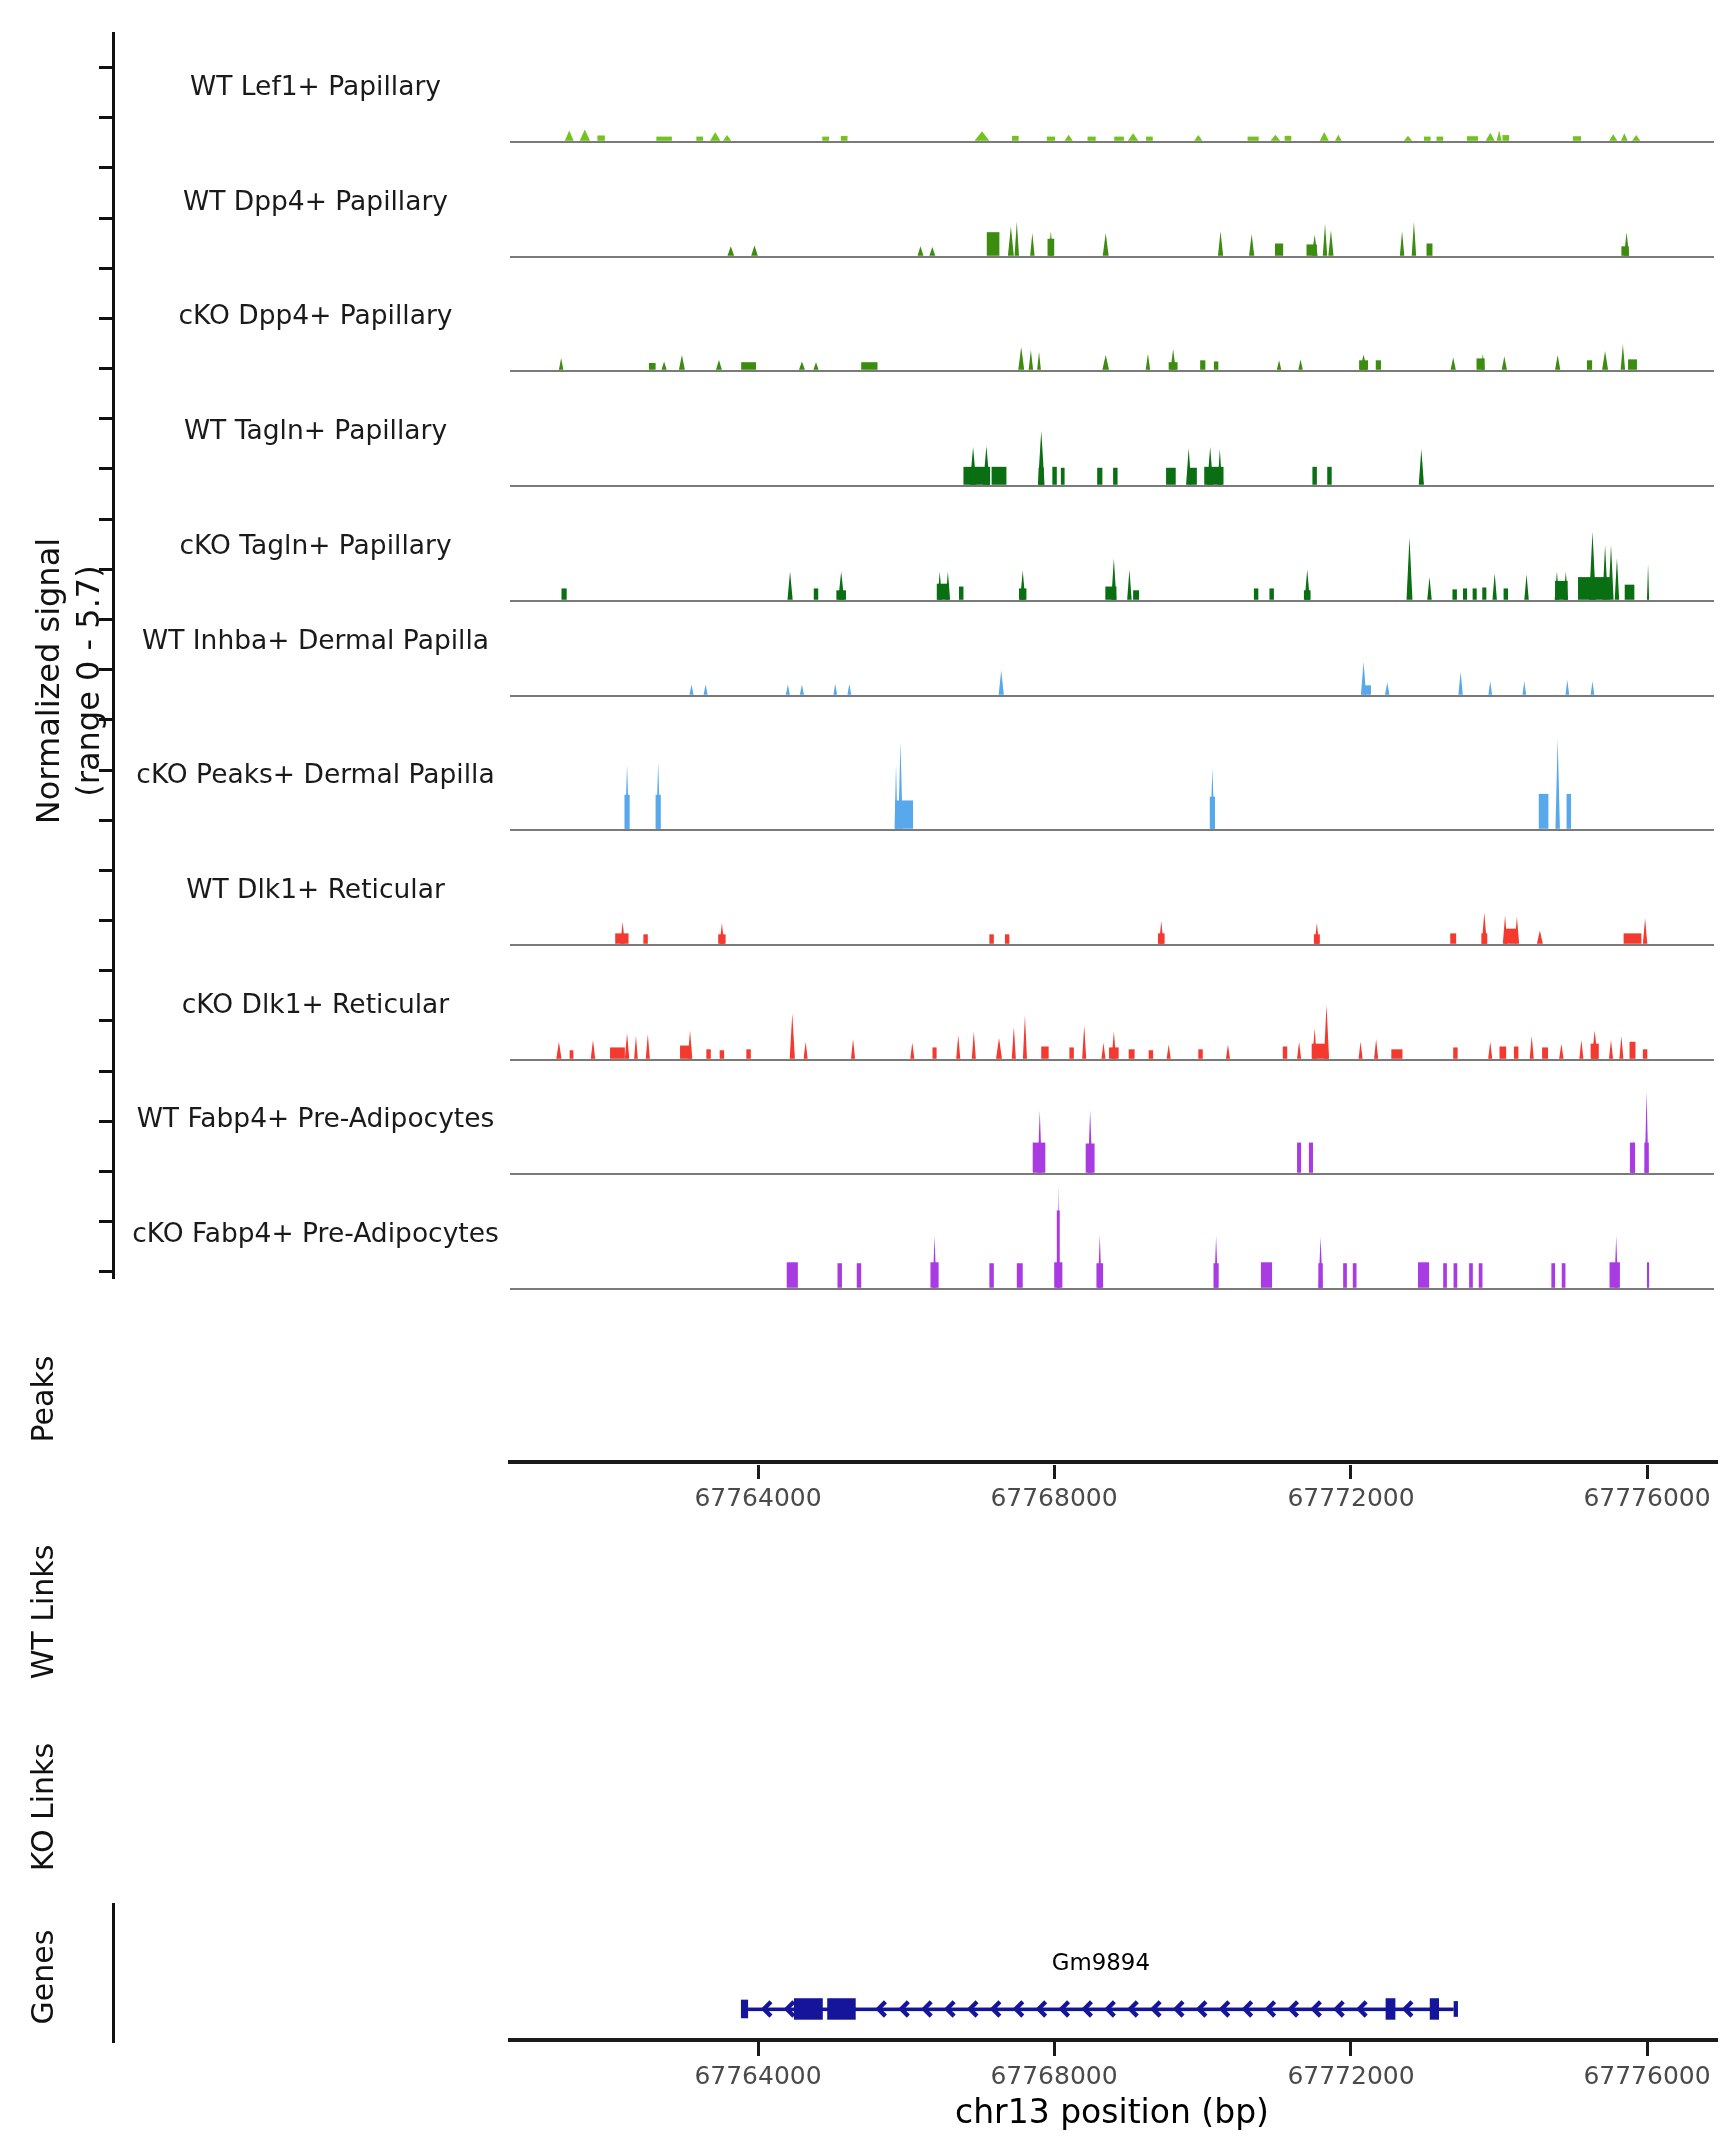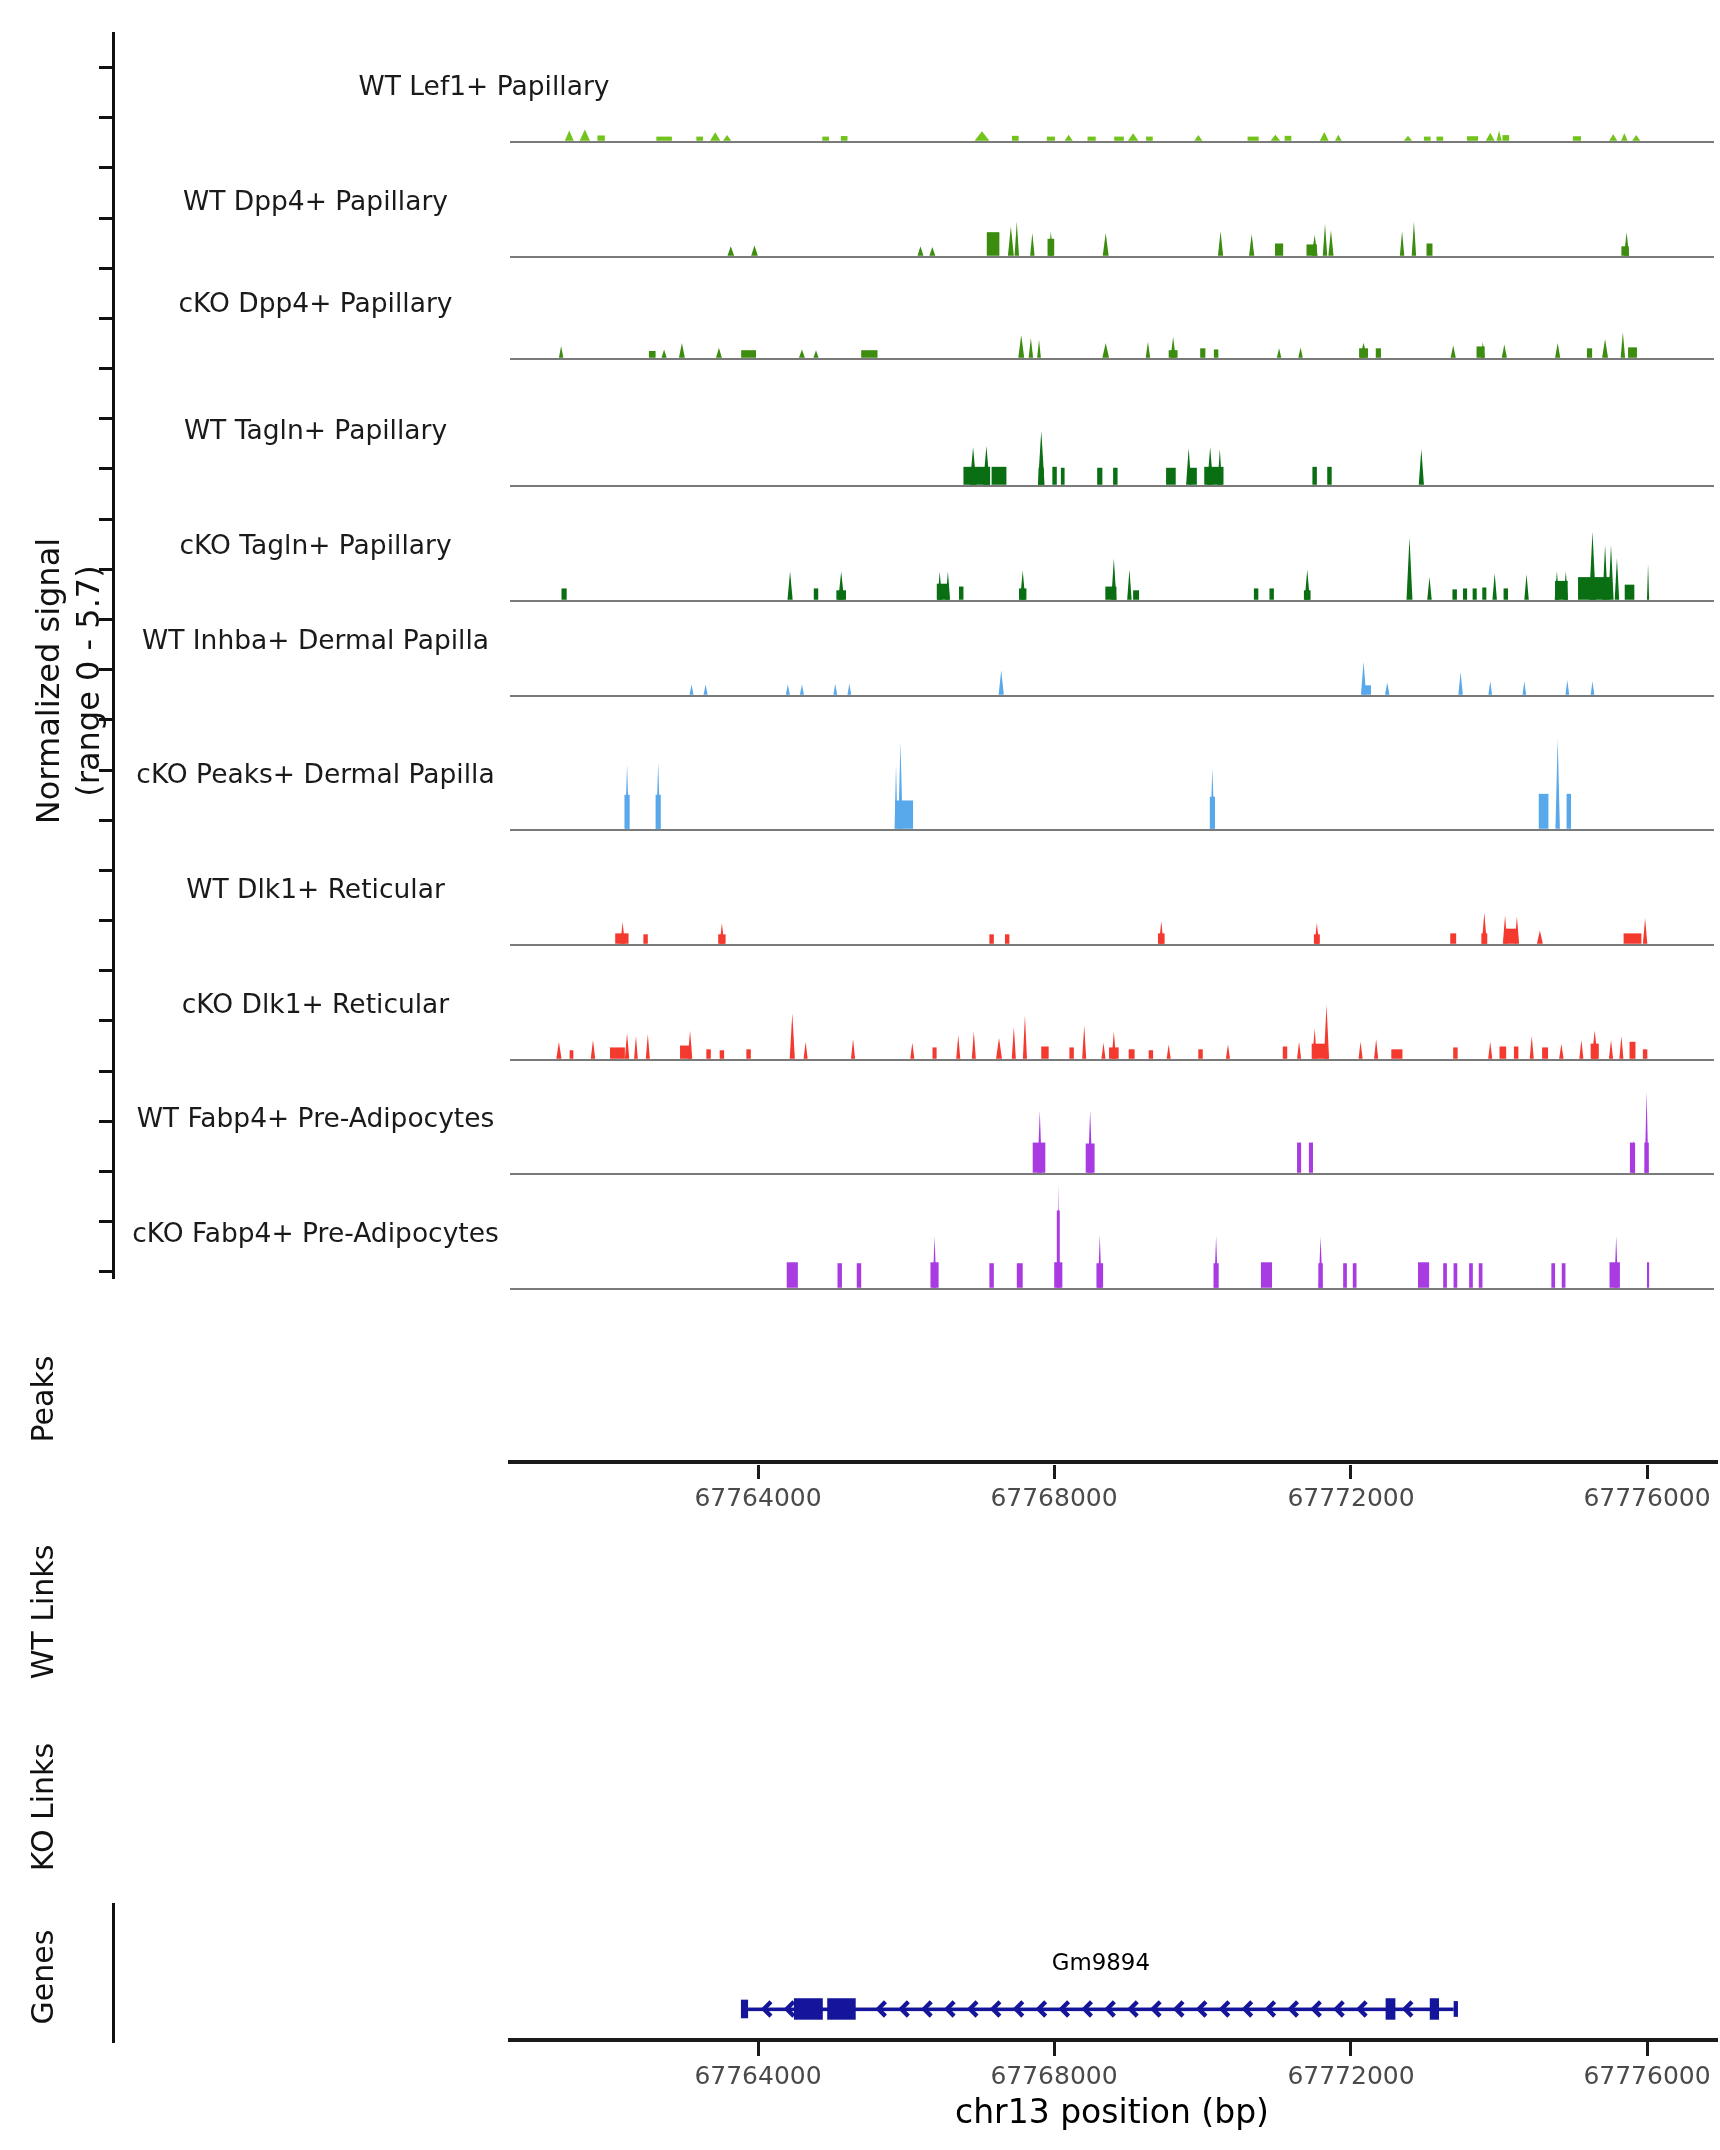--- a/index.html
+++ b/index.html
@@ -51,21 +51,21 @@
       <div class="abs" style="left: 99px; top: 1019px; width: 13px; height: 2.9px; background: rgb(17, 17, 17);"></div>
       <div class="abs" style="left: 99px; top: 1070px; width: 13px; height: 2.9px; background: rgb(17, 17, 17);"></div>
       <div class="abs" style="left: 99px; top: 1120px; width: 13px; height: 2.9px; background: rgb(17, 17, 17);"></div>
       <div class="abs" style="left: 99px; top: 1170px; width: 13px; height: 2.9px; background: rgb(17, 17, 17);"></div>
       <div class="abs" style="left: 99px; top: 1220px; width: 13px; height: 2.9px; background: rgb(17, 17, 17);"></div>
       <div class="abs" style="left: 99px; top: 1270px; width: 13px; height: 2.9px; background: rgb(17, 17, 17);"></div>
     </div>
 
   <div id="tracks">
       <div class="abs" style="left: 0px; top: 33px; width: 1721px; height: 110px;">
-        <div class="track-label" style="top: 37px; text-align: right;">WT Lef1+ Papillary</div>
+        <div class="track-label" style="top: 37px;">WT Lef1+ Papillary</div>
         <div class="baseline" style="left: 510px; top: 108px; width: 1204px;"></div>
         <svg width="1204" height="108" style="position: absolute; left: 510px; top: 0px;" viewBox="0 0 1680 150">
           <polygon points="76.50461538461532,150 82.70769230769224,135.52631578947367 88.91076923076916,150" fill="#72C41C"></polygon>
           <polygon points="97.18153846153847,150 104.41846153846154,134.21052631578948 111.65538461538462,150" fill="#72C41C"></polygon>
           <rect x="121.99384615384615" y="142.6315789473684" width="10.338461538461537" height="7.368421052631579" fill="#72C41C"></rect>
           <rect x="204.18461538461534" y="144.21052631578948" width="21.71076923076923" height="5.7894736842105265" fill="#72C41C"></rect>
           <rect x="260.01230769230773" y="144.21052631578948" width="9.304615384615385" height="5.7894736842105265" fill="#72C41C"></rect>
           <polygon points="279.13846153846146,150 286.3753846153845,138.1578947368421 293.6123076923076,150" fill="#72C41C"></polygon>
           <polygon points="297.23076923076917,150 302.916923076923,142.10526315789474 308.60307692307686,150" fill="#72C41C"></polygon>
           <rect x="435.7661538461538" y="144.21052631578948" width="9.304615384615385" height="5.7894736842105265" fill="#72C41C"></rect>
@@ -119,21 +119,21 @@
           <polygon points="1118.6215384615384,150 1122.756923076923,121.05263157894737 1126.8923076923074,150" fill="#3C8C10"></polygon>
           <polygon points="1134.1292307692308,150 1137.2307692307693,105.26315789473685 1140.3323076923077,150" fill="#3C8C10"></polygon>
           <polygon points="1141.8830769230767,150 1145.5015384615383,114.47368421052632 1149.12,150" fill="#3C8C10"></polygon>
           <polygon points="1241.6492307692308,150 1244.7507692307693,115.78947368421052 1247.8523076923077,150" fill="#3C8C10"></polygon>
           <polygon points="1258.190769230769,150 1261.2923076923075,102.63157894736842 1264.393846153846,150" fill="#3C8C10"></polygon>
           <rect x="1278.8676923076923" y="132.89473684210526" width="8.27076923076923" height="17.105263157894736" fill="#3C8C10"></rect>
           <rect x="1550.7692307692307" y="136.8421052631579" width="10.338461538461537" height="13.157894736842104" fill="#3C8C10"></rect>
           <polygon points="1554.3876923076925,150 1558.0061538461541,117.10526315789474 1561.6246153846157,150" fill="#3C8C10"></polygon>
         </svg>
       </div>
-      <div class="abs" style="left: 0px; top: 250px; width: 1374px; height: 110px; text-decoration: underline;">
+      <div class="abs" style="left: 0px; top: 262px; width: 1374px; height: 110px; text-decoration: underline;">
         <div class="track-label" style="top: 37px;">cKO Dpp4+ Papillary</div>
         <div class="baseline" style="left: 510px; top: 108px; width: 1204px;"></div>
         <svg width="1204" height="108" style="position: absolute; left: 510px; top: 0px;" viewBox="0 0 1680 150">
           <polygon points="68.23384615384609,150 71.33538461538456,133.68421052631578 74.43692307692302,150" fill="#3C8C10"></polygon>
           <rect x="193.84615384615378" y="140.52631578947367" width="9.304615384615385" height="9.473684210526317" fill="#3C8C10"></rect>
           <polygon points="211.42153846153843,150 215.03999999999996,138.42105263157896 218.6584615384615,150" fill="#3C8C10"></polygon>
           <polygon points="235.71692307692308,150 239.8523076923077,129.4736842105263 243.98769230769233,150" fill="#3C8C10"></polygon>
           <polygon points="287.4092307692307,150 291.5446153846153,136.31578947368422 295.67999999999995,150" fill="#3C8C10"></polygon>
           <rect x="322.56" y="139.47368421052633" width="20.676923076923075" height="10.526315789473683" fill="#3C8C10"></rect>
           <polygon points="403.19999999999993,150 407.33538461538456,138.42105263157896 411.4707692307692,150" fill="#3C8C10"></polygon>

